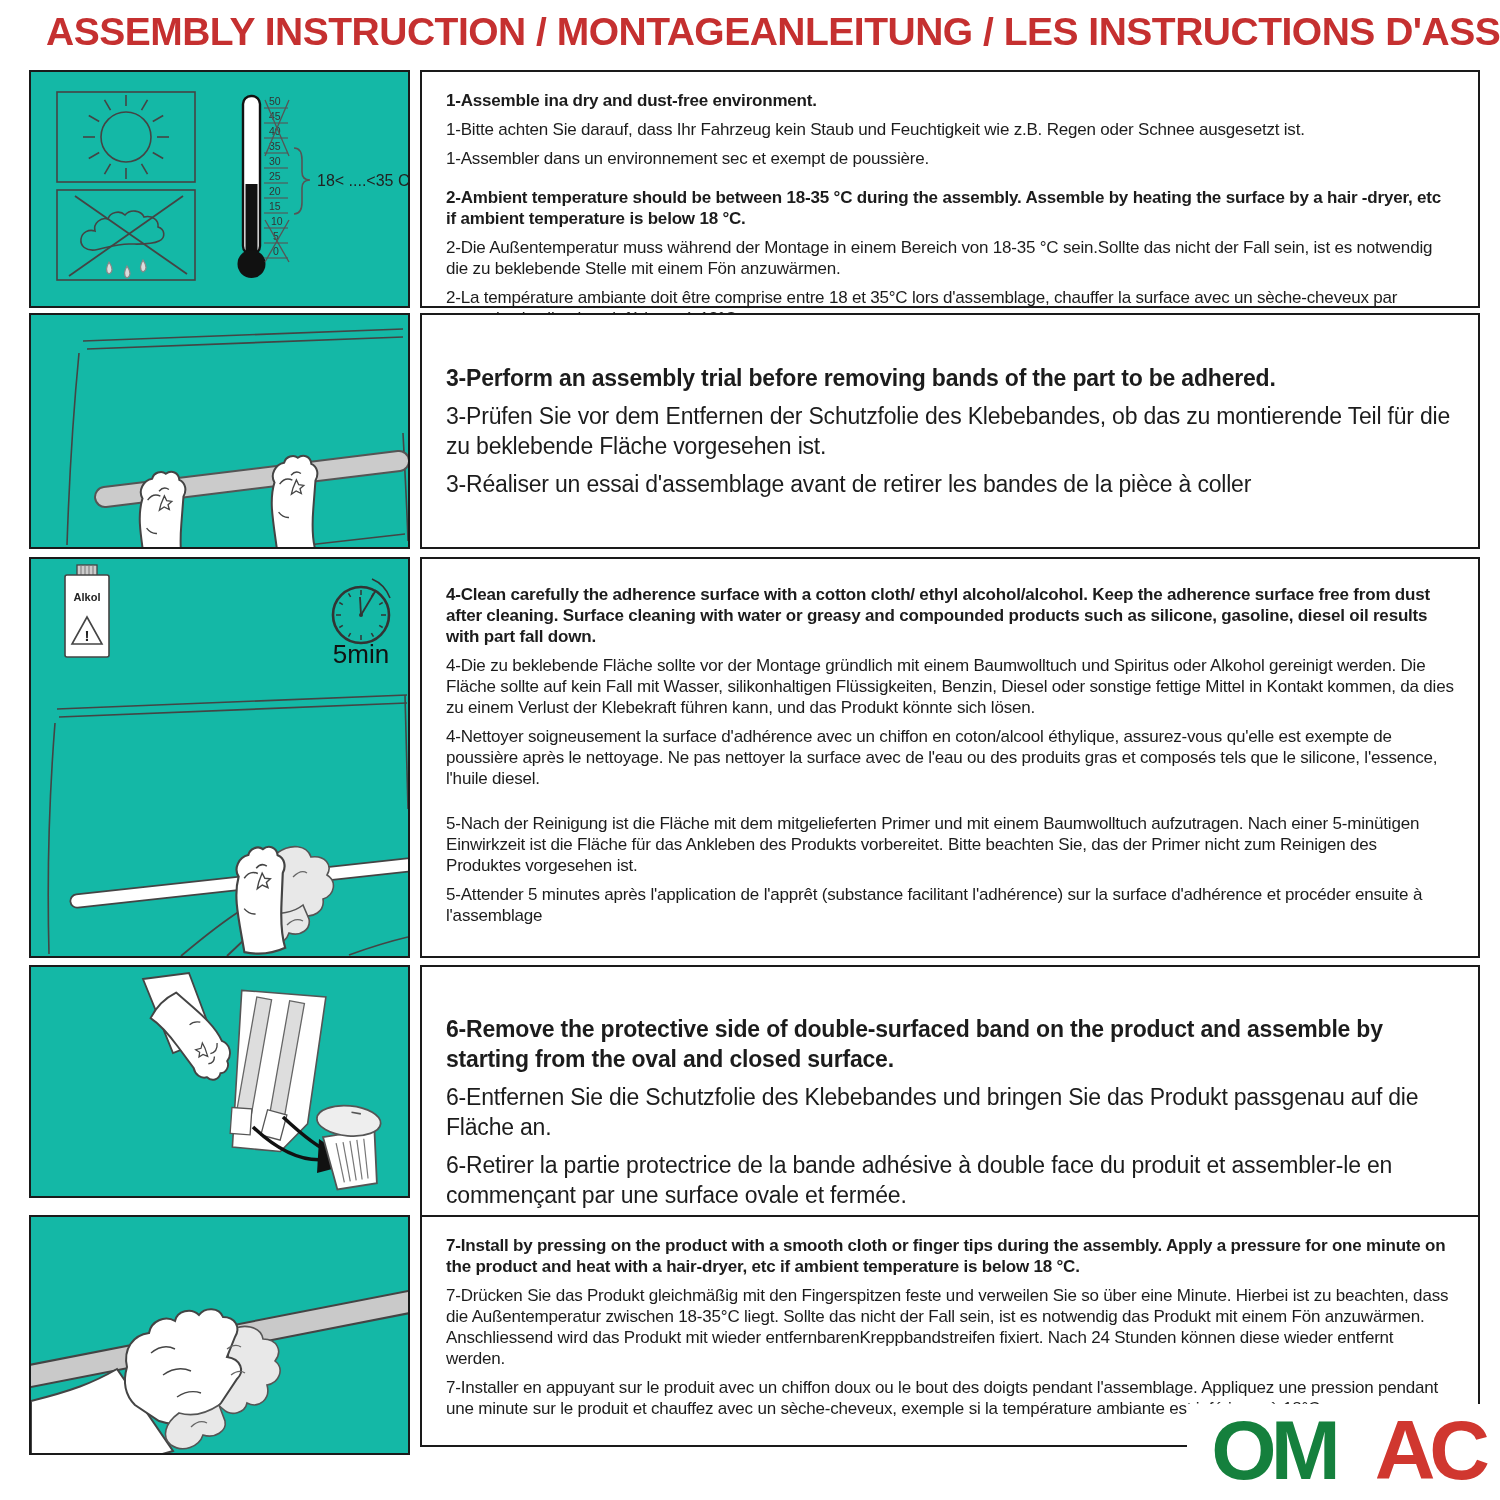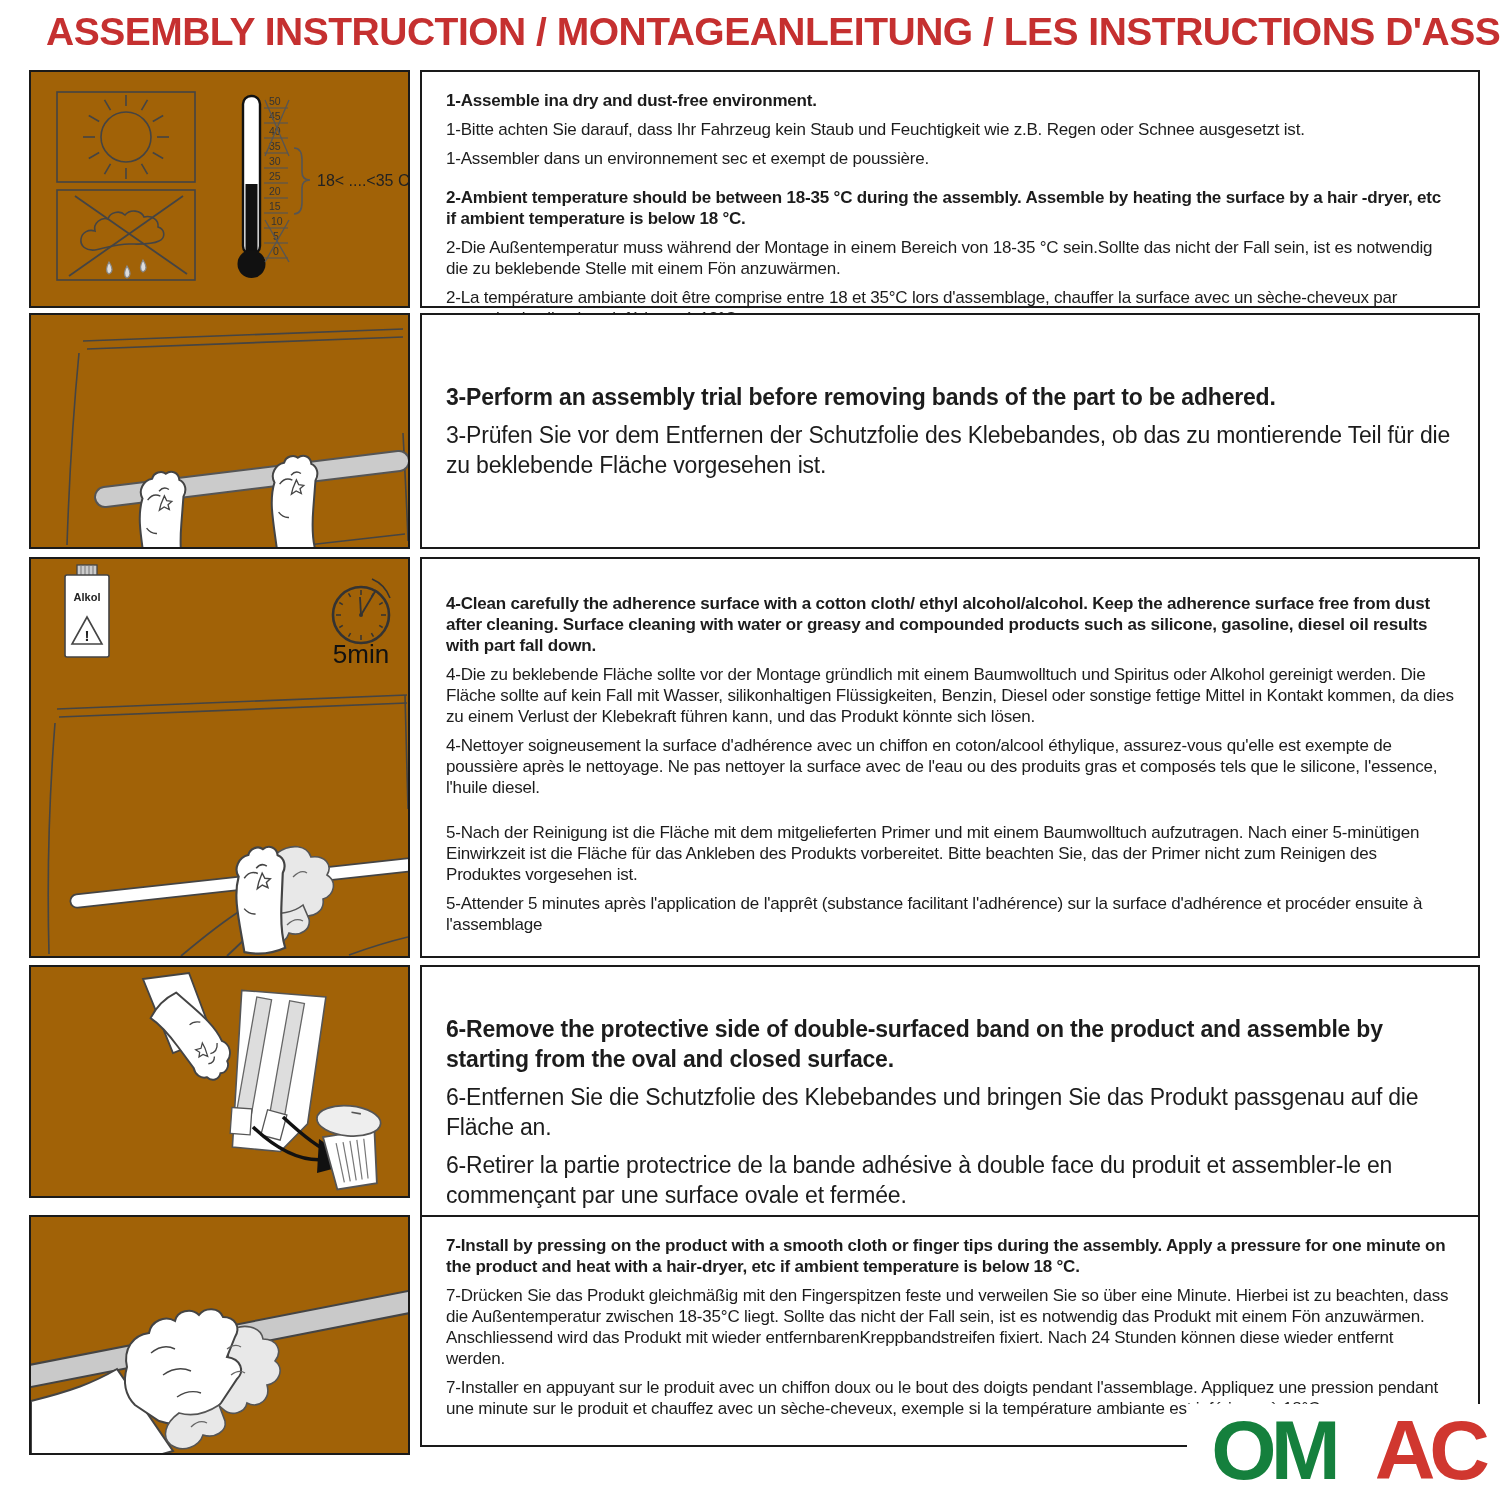--- a/index.html
+++ b/index.html
@@ -1,21 +1,21 @@
 <!DOCTYPE html>
 <html><head>
 <meta charset="utf-8">
 <style>
   html,body{margin:0;padding:0;background:#fff;}
   .sheet{position:relative;width:1500px;height:1500px;background:#fff;overflow:hidden;
          font-family:"Liberation Sans",sans-serif;color:#1c1c1c;}
   .title{position:absolute;left:46px;top:10px;font-size:39px;font-weight:700;
          color:#c53030;letter-spacing:-0.5px;white-space:nowrap;}
   .illus{position:absolute;left:29px;width:381px;border:2px solid #1a1a1a;
-         box-sizing:border-box;background:#a16207;}
+         box-sizing:border-box;background:#14b8a6;}
   .panel{position:absolute;left:420px;width:1060px;border:2px solid #1a1a1a;
          box-sizing:border-box;background:#fff;}
   .panel.small{padding:10px 16px;font-size:17px;line-height:21px;letter-spacing:-0.2px;}
   .panel.big{display:flex;flex-direction:column;justify-content:center;
              padding:0 16px;font-size:23px;line-height:30px;letter-spacing:-0.2px;}
   .panel p{margin:8px;}
   .en{font-weight:700;}
   .step + .step{margin-top:18px;}
   svg .ln{fill:none;stroke:#444;stroke-width:1.6;}
   svg text{font-family:"Liberation Sans",sans-serif;}
@@ -141,20 +141,21 @@
         <line x1="74" y1="182" x2="368" y2="146" stroke="#cbcbcb" stroke-width="18" stroke-linecap="round"></line>
       </g>
       <use href="#grip-hand" transform="translate(132,190) rotate(-4)"></use>
       <use href="#grip-hand" transform="translate(264,174) rotate(-4)"></use>
     </svg>
   </div>
   <div class="panel big" style="top:313px;height:236px;">
     <div class="step">
       <p class="en">3-Perform an assembly trial before removing bands of the part to be adhered.</p>
       <p>3-Prüfen Sie vor dem Entfernen der Schutzfolie des Klebebandes, ob das zu montierende Teil für die zu beklebende Fläche vorgesehen ist.</p>
+      <p>3-Réaliser un essai d'assemblage avant de retirer les bandes de la pièce à coller</p>
     </div>
   </div>
 
   <div class="illus" style="top:557px;height:401px;">
     <svg width="377" height="397" viewBox="0 0 377 397">
       <g>
         <rect x="46" y="6" width="20" height="11" fill="#ccc" stroke="#444" stroke-width="1.3"></rect>
         <g stroke="#777" stroke-width="1">
             <line x1="50" y1="6" x2="50" y2="17"></line>
             <line x1="54" y1="6" x2="54" y2="17"></line>
@@ -205,21 +206,21 @@
         <path d="M150,397 C175,376 196,360 212,350" fill="none" stroke="#444" stroke-width="1.8"></path>
         <path d="M196,397 C212,382 224,370 236,360" fill="none" stroke="#444" stroke-width="1.8"></path>
         <path d="M246,294 c14,-10 30,-8 34,4 c14,-2 22,8 16,18 c10,6 8,20 -4,24 c2,12 -10,20 -22,16 c-4,10 -18,12 -26,4 c-12,6 -24,0 -24,-10 c-12,-2 -16,-14 -8,-22 c-6,-12 4,-22 14,-20 c2,-8 12,-16 20,-14 z" fill="#e8e8e8" stroke="#555" stroke-width="1.6"></path>
         <path d="M236,352 c-14,8 -18,22 -8,30 c10,8 26,4 30,-8 c12,4 22,-4 20,-14 l-6,-14 c-10,8 -24,10 -36,6 z" fill="#e8e8e8" stroke="#555" stroke-width="1.6"></path>
         <use href="#grip-hand" transform="translate(230,324) rotate(-6) scale(1.08)"></use>
         <path d="M262,318 q8,-8 14,-4" fill="none" stroke="#666" stroke-width="1.3"></path>
         <path d="M256,366 q8,-8 16,-4" fill="none" stroke="#666" stroke-width="1.3"></path>
       </g>
     </svg>
   </div>
-  <div class="panel small" style="top:557px;height:401px;padding-top:26px;">
+  <div class="panel small" style="top:557px;height:401px;padding-top:17px;">
     <div class="step">
       <p class="en">4-Clean carefully the adherence surface with a cotton cloth/ ethyl alcohol/alcohol. Keep the adherence surface free from dust after cleaning. Surface cleaning with water or greasy and compounded products such as silicone, gasoline, diesel oil results with part fall down.</p>
       <p>4-Die zu beklebende Fläche sollte vor der Montage gründlich mit einem Baumwolltuch und Spiritus oder Alkohol gereinigt werden. Die Fläche sollte auf kein Fall mit Wasser, silikonhaltigen Flüssigkeiten, Benzin, Diesel oder sonstige fettige Mittel in Kontakt kommen, da dies zu einem Verlust der Klebekraft führen kann, und das Produkt könnte sich lösen.</p>
       <p>4-Nettoyer soigneusement la surface d'adhérence avec un chiffon en coton/alcool éthylique, assurez-vous qu'elle est exempte de poussière après le nettoyage. Ne pas nettoyer la surface avec de l'eau ou des produits gras et composés tels que le silicone, l'essence, l'huile diesel.</p>
     </div>
     <div class="step" style="margin-top:24px;">
       <p>5-Nach der Reinigung ist die Fläche mit dem mitgelieferten Primer und mit einem Baumwolltuch aufzutragen. Nach einer 5-minütigen Einwirkzeit ist die Fläche für das Ankleben des Produkts vorbereitet. Bitte beachten Sie, das der Primer nicht zum Reinigen des Produktes vorgesehen ist.</p>
       <p>5-Attender 5 minutes après l'application de l'apprêt (substance facilitant l'adhérence) sur la surface d'adhérence et procéder ensuite à l'assemblage</p>
     </div>
   </div>

